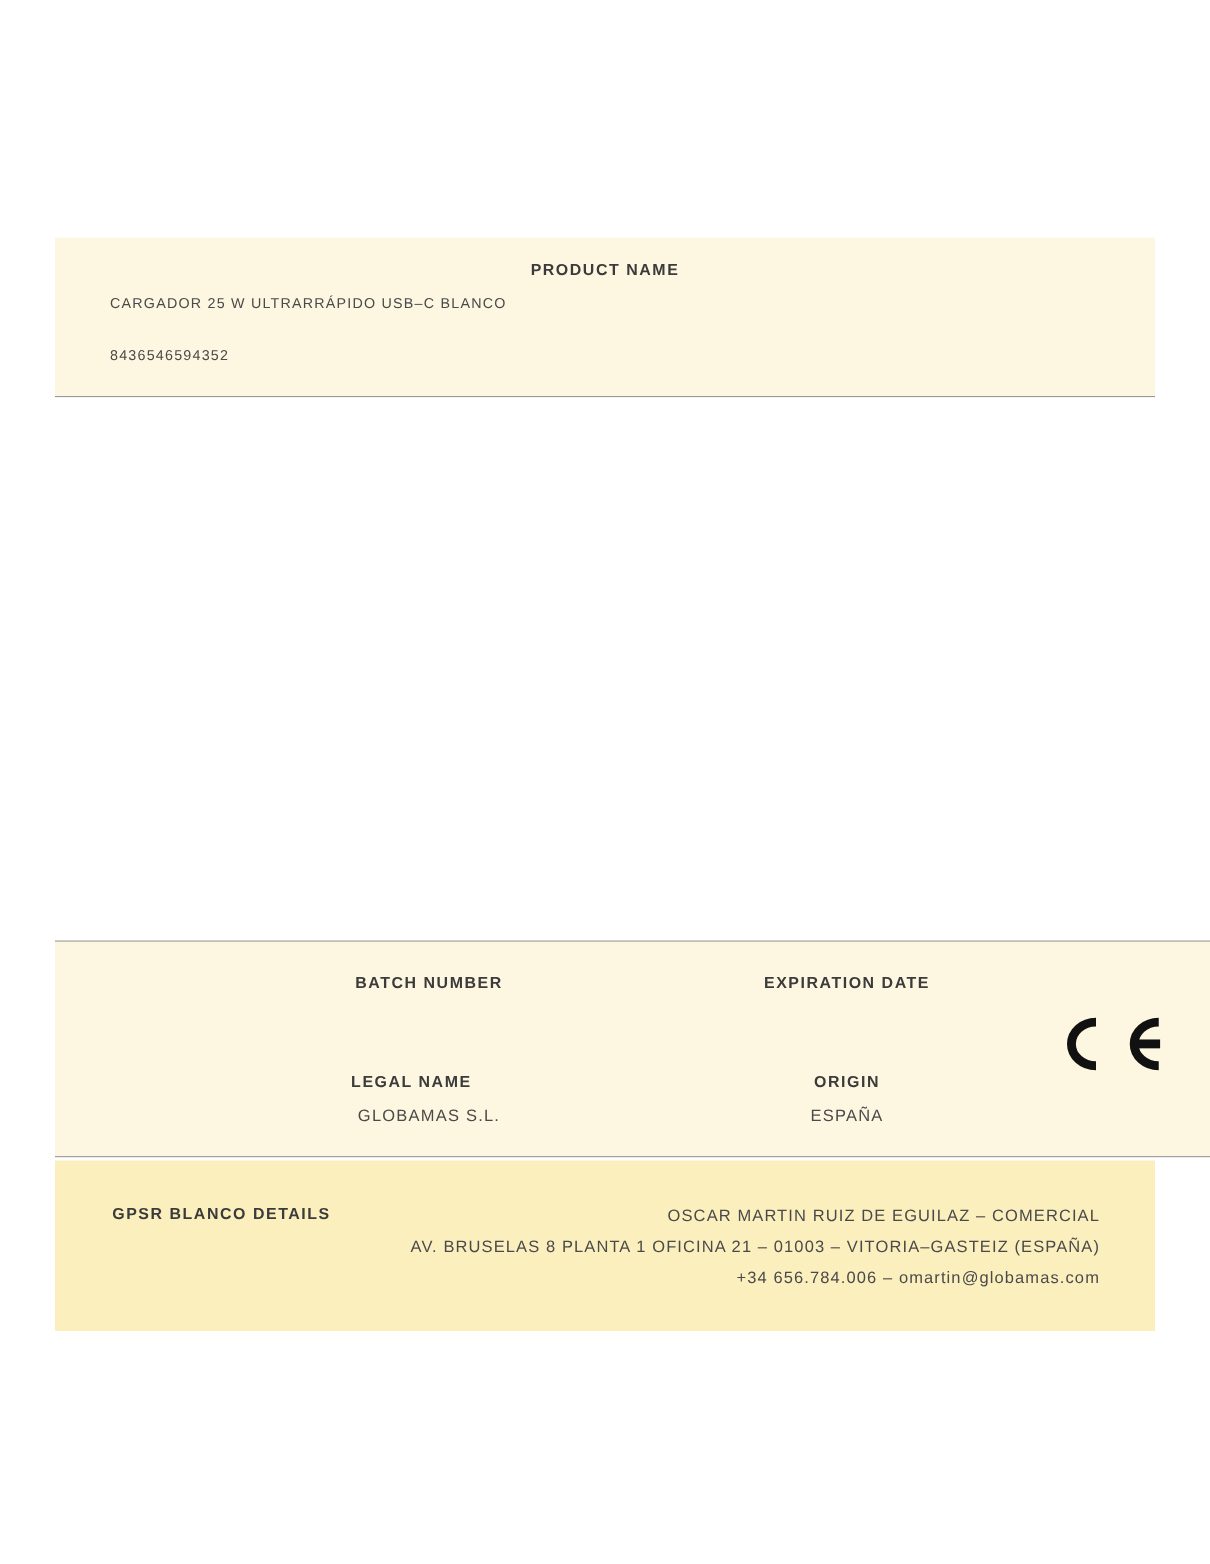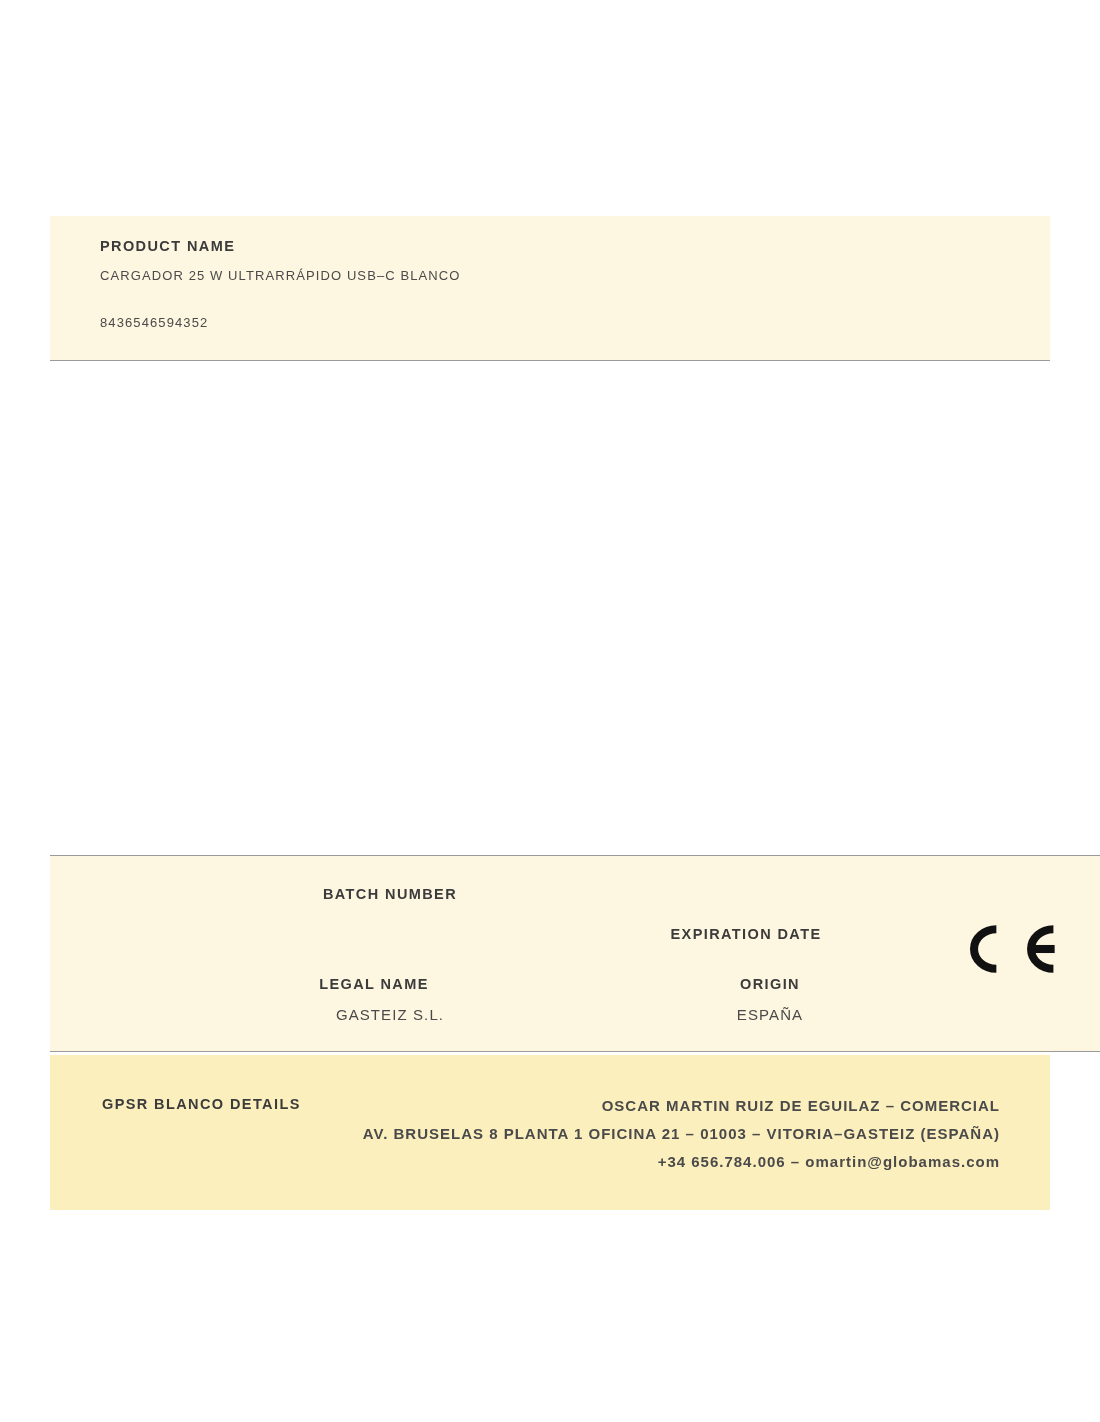--- a/index.html
+++ b/index.html
@@ -31,20 +31,21 @@
     border-bottom: 1px solid #9a9a9a;
     box-sizing: border-box;
     padding: 22px 50px 30px 50px;
   }
   .field-label {
     font-size: 14.5px;
     font-weight: bold;
     letter-spacing: 1.4px;
     color: #3b3b3b;
     margin: 0 0 14px 0;
+    text-align: center;
   }
   .field-value {
     font-size: 13px;
     letter-spacing: 1.1px;
     color: #4a4a4a;
     margin: 0;
   }
   .field-gap {
     height: 32px;
   }
@@ -77,21 +78,21 @@
   }
   .col-value {
     position: absolute;
     font-size: 15px;
     letter-spacing: 1.1px;
     color: #4a4a4a;
     text-align: center;
     white-space: nowrap;
   }
   .batch-label  { left: 180px; width: 320px; top: 30px;  }
-  .exp-label    { left: 536px; width: 320px; top: 30px; margin-top: 40px;  }
+  .exp-label    { left: 560px; width: 320px; top: 30px;  }
   .legal-label  { left: 164px; width: 320px; top: 120px; }
   .origin-label { left: 560px; width: 320px; top: 120px; }
   .legal-value  { left: 180px; width: 320px; top: 150px; }
   .origin-value { left: 560px; width: 320px; top: 150px; }
   .batch-value  { left: 180px; width: 320px; top: 60px;  }
   .exp-value    { left: 560px; width: 320px; top: 60px;  }
 
   .ce-mark {
     position: absolute;
     right: 42px;
@@ -125,21 +126,20 @@
     right: 50px;
     top: 37px;
     text-align: right;
   }
   .gpsr-lines div {
     font-size: 15px;
     letter-spacing: 1.0px;
     color: #4a4a4a;
     line-height: 28px;
     white-space: nowrap;
-    font-weight: bold;
   }
 </style>
 </head>
 <body>
 
 <div class="page">
 
   <section class="product-block">
     <p class="field-label">PRODUCT NAME</p>
     <p class="field-value">CARGADOR 25 W ULTRARRÁPIDO USB–C BLANCO</p>
@@ -149,21 +149,21 @@
 
   <section class="info-block">
     <div class="info-grid">
       <div class="col-label batch-label">BATCH NUMBER</div>
       <div class="col-value batch-value"></div>
 
       <div class="col-label exp-label">EXPIRATION DATE</div>
       <div class="col-value exp-value"></div>
 
       <div class="col-label legal-label">LEGAL NAME</div>
-      <div class="col-value legal-value">GASTEIZ S.L.</div>
+      <div class="col-value legal-value">GLOBAMAS S.L.</div>
 
       <div class="col-label origin-label">ORIGIN</div>
       <div class="col-value origin-value">ESPAÑA</div>
 
       <div class="ce-mark">
         <svg viewBox="0 0 160 100" width="100" height="62" aria-hidden="true">
           <path d="M58 18 A36 32 0 1 0 58 82" fill="none" stroke="#111111" stroke-width="13" stroke-linecap="butt"></path>
           <path d="M150 18 A36 32 0 1 0 150 82" fill="none" stroke="#111111" stroke-width="13" stroke-linecap="butt"></path>
           <rect x="112" y="43.5" width="40" height="13" fill="#111111"></rect>
         </svg>

